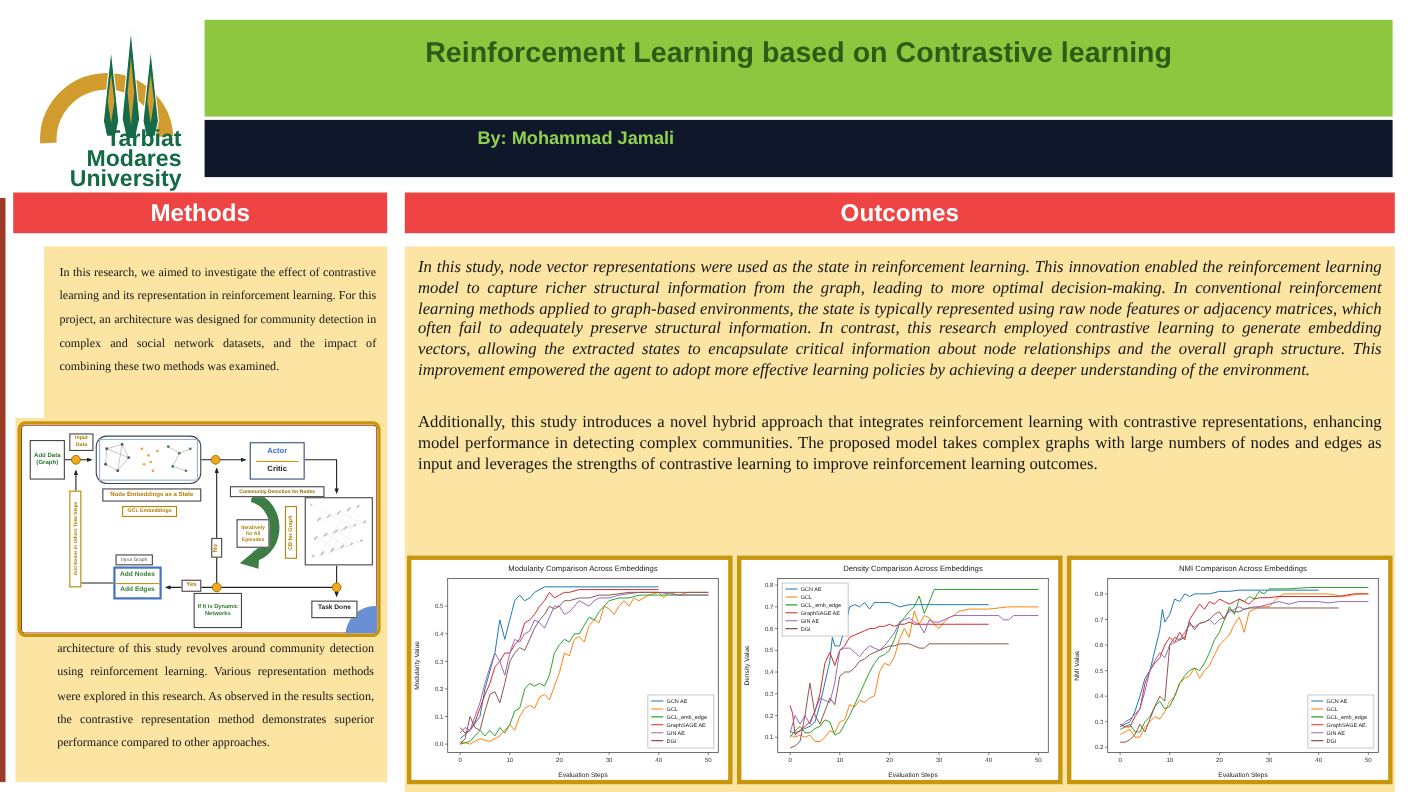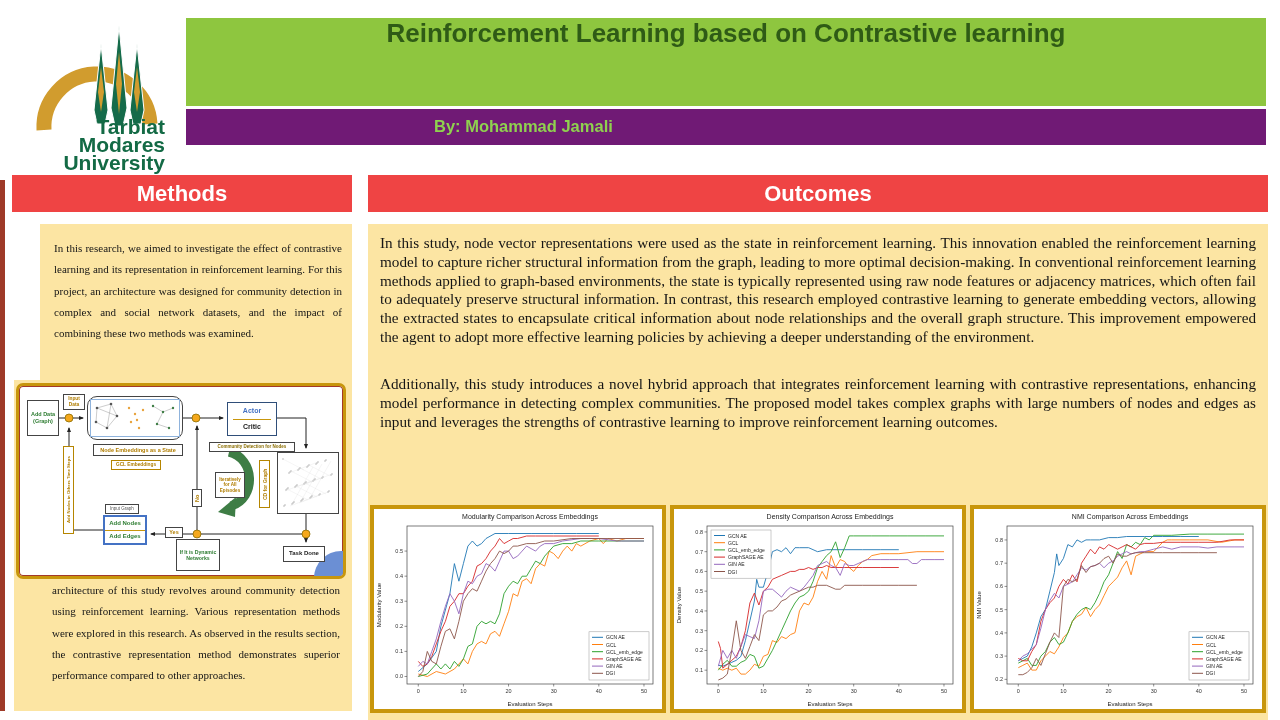--- a/index.html
+++ b/index.html
@@ -2,23 +2,23 @@
 <html><head>
 <meta charset="utf-8">
 <style>
   html,body{margin:0;padding:0;background:#ffffff;}
   .poster{position:relative;width:1280px;height:720px;background:#ffffff;overflow:hidden;
           font-family:"Liberation Sans",sans-serif;}
   .abs{position:absolute;}
 
   
   .title-bar{left:186px;top:18px;width:1080px;height:88px;background:#8ec63f;
-             display:flex;justify-content:center;align-items:flex-start;box-sizing:border-box;}
+             display:flex;justify-content:center;align-items:flex-start;padding-top:14px;box-sizing:border-box;}
   .title-bar span{font-size:26px;font-weight:bold;color:#2f5b16;}
-  .byline-bar{left:186px;top:109px;width:1080px;height:36px;background:#701a75;}
+  .byline-bar{left:186px;top:109px;width:1080px;height:52px;background:#0f172a;}
   .byline-bar span{position:absolute;top:8px;font-size:16.5px;font-weight:bold;color:#8fd14f;white-space:pre;}
   .by-span{left:248px;}
   .sup-span{left:500px;}
 
   
   .logo{left:22px;top:12px;width:160px;height:152px;}
   .logo-text{left:10px;top:118px;width:155px;text-align:right;color:#136a45;font-weight:bold;
              font-size:21px;line-height:18px;}
 
   
@@ -45,21 +45,21 @@
   .dgold{color:#b07d00;font-weight:bold;}
   .dgreen{color:#2e7d32;font-weight:bold;}
   .dblack{color:#222;font-weight:bold;}
   .vtext{writing-mode:vertical-rl;transform:rotate(180deg);}
   .dlines{position:absolute;left:0;top:0;width:324px;height:190px;}
 
   
   .o-cream{left:368px;top:224px;width:900px;height:496px;}
   .o-text{position:absolute;left:380px;width:876px;font-family:"Liberation Serif",serif;
           font-size:15.2px;line-height:18.8px;text-align:justify;color:#151515;margin:0;}
-  .o-p1{top:234px;}
+  .o-p1{top:234px;font-style:italic;}
   .o-p2{top:375px;}
   .o-p3{top:456px;}
 
   
   .charts-row{left:370px;top:505px;width:896px;display:flex;gap:4px;}
   .chart{width:296px;height:208px;background:#ffffff;border:4px solid #c8960c;box-sizing:border-box;}
   .chart svg{display:block;}
 </style>
 </head>
 <body>

